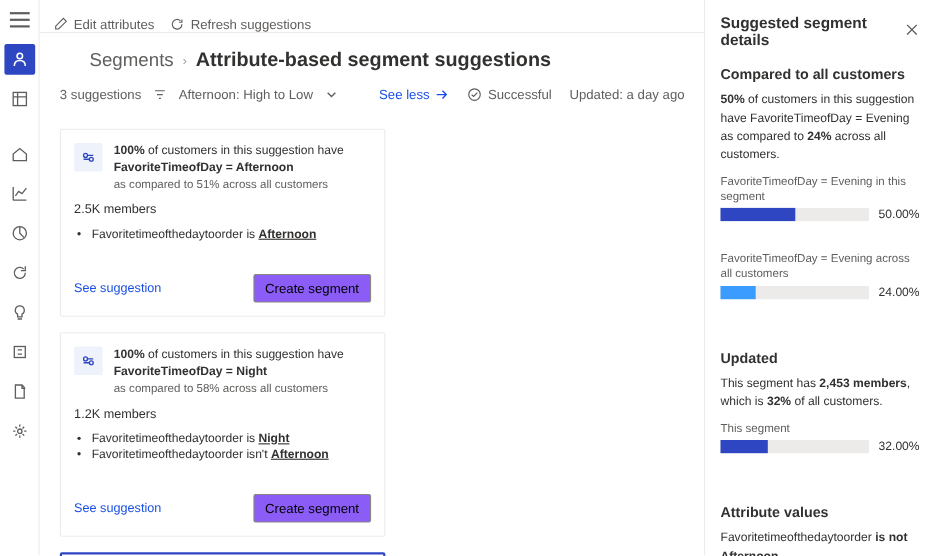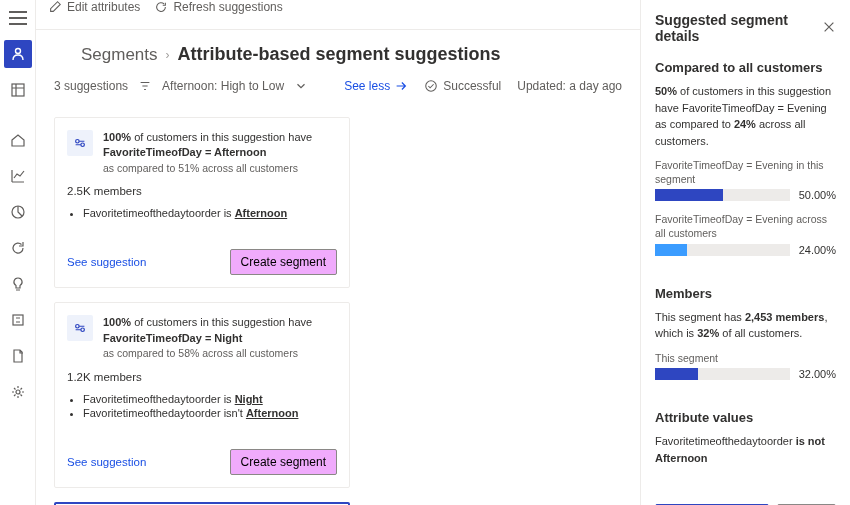--- a/index.html
+++ b/index.html
@@ -3,21 +3,21 @@
 <meta charset="utf-8">
 <style>
 * { box-sizing: border-box; margin: 0; padding: 0; }
 body { font-family: "Segoe UI", -apple-system, sans-serif; font-size: 12px; color: #323130; background: #fff; width: 850px; height: 505px; overflow: hidden; }
 .app { display: flex; height: 100%; }
 .leftrail { width: 36px; background: #fff; border-right: 1px solid #edebe9; display: flex; flex-direction: column; align-items: center; padding-top: 4px; gap: 8px; }
 .rail-btn { width: 28px; height: 28px; display: flex; align-items: center; justify-content: center; color: #605e5c; cursor: pointer; border-radius: 2px; }
 .rail-btn.active { background: #2e46c1; color: #fff; }
 .rail-btn svg { width: 16px; height: 16px; }
 .main { flex: 1; display: flex; flex-direction: column; min-width: 0; }
-.topbar { height: 30px; border-bottom: 1px solid #edebe9; display: flex; align-items: flex-start; padding: 0 12px; gap: 14px; color: #605e5c; }
+.topbar { height: 30px; border-bottom: 1px solid #edebe9; display: flex; align-items: flex-end; padding: 0 12px; gap: 14px; color: #605e5c; }
 .topbar-item { display: flex; align-items: center; gap: 5px; cursor: pointer; font-size: 12px; }
 .topbar-item svg { width: 14px; height: 14px; }
 .content { padding: 14px 18px; flex: 1; overflow: auto; }
 .crumb { display: flex; align-items: center; gap: 8px; margin-bottom: 14px; margin-left: 27px; }
 .crumb-link { font-size: 17px; color: #605e5c; cursor: pointer; }
 .crumb-sep { color: #a19f9d; }
 .crumb-title { font-size: 18px; font-weight: 600; }
 .subbar { display: flex; align-items: center; margin-bottom: 24px; }
 .subbar-left { display: flex; align-items: center; gap: 10px; color: #605e5c; }
 .subbar-left svg { width: 14px; height: 14px; }
@@ -31,30 +31,30 @@
 .card-ico { width: 26px; height: 26px; background: #eef2fb; border-radius: 2px; display: flex; align-items: center; justify-content: center; color: #2e46c1; flex-shrink: 0; }
 .card-head-text { font-size: 11px; line-height: 1.4; }
 .card-head-text b { font-weight: 600; }
 .card-head-sub { color: #605e5c; font-size: 10.5px; }
 .card-members { font-size: 11.5px; }
 .card-bullets { list-style: disc; padding-left: 16px; font-size: 11px; color: #323130; }
 .card-bullets li { margin-bottom: 2px; }
 .card-bullets strong { font-weight: 600; text-decoration: underline; }
 .card-foot { display: flex; justify-content: space-between; align-items: center; margin-top: auto; padding-top: 18px; }
 .link { color: #1a4fe4; cursor: pointer; font-size: 11.5px; }
-.btn { border: 1px solid #8a8886; background: #f0abfc; padding: 5px 10px; font-size: 12px; cursor: pointer; border-radius: 2px; }
+.btn { border: 1px solid #8a8886; background: #8b5cf6; padding: 5px 10px; font-size: 12px; cursor: pointer; border-radius: 2px; }
 .btn.primary { background: #2e46c1; border-color: #2e46c1; color: #fff; }
 .panel { width: 210px; border-left: 1px solid #edebe9; padding: 12px 14px; display: flex; flex-direction: column; overflow: auto; }
 .panel-head { display: flex; justify-content: space-between; align-items: center; margin-bottom: 16px; }
 .panel-head h3 { font-size: 14px; font-weight: 600; }
 .panel-close { cursor: pointer; color: #605e5c; }
 .panel h4 { font-size: 13px; font-weight: 600; margin-bottom: 8px; }
 .panel-text { font-size: 11px; line-height: 1.5; margin-bottom: 10px; color: #323130; }
 .bar-label { font-size: 10.5px; color: #605e5c; margin-bottom: 3px; line-height: 1.3; }
-.bar-row { display: flex; gap: 6px; margin-bottom: 12px; }
+.bar-row { display: flex; gap: 6px; margin-bottom: 28px; }
 .bar-track { flex: 1; height: 12px; background: #edebe9; position: relative; }
 .bar-fill { height: 100%; background: #2e46c1; }
 .bar-fill.light { background: #3b9cff; }
 .bar-val { font-size: 11px; width: 40px; text-align: right; }
 .panel-section { margin-bottom: 18px; }
 .panel-foot { margin-top: auto; display: flex; gap: 8px; justify-content: flex-end; padding-top: 10px; }
 .hamburger { width: 18px; height: 14px; display: flex; flex-direction: column; justify-content: space-between; }
 .hamburger span { height: 2px; background: #605e5c; }
 </style>
 </head>
@@ -268,21 +268,21 @@
       <div class="bar-label">FavoriteTimeofDay = Evening across all customers</div>
       <div class="bar-row">
         <div class="bar-track">
             <div class="bar-fill light" id="bar2" style="width: 24%;"></div>
           </div>
         <div class="bar-val">24.00%</div>
       </div>
     </div>
 
     <div class="panel-section">
-      <h4>Members</h4>
+      <h4>Updated</h4>
       <div class="panel-text">
         <span>This segment has </span><b>2,453 members</b><span>, which is </span><b>32%</b><span> of all customers.</span>
       </div>
       <div class="bar-label">This segment</div>
       <div class="bar-row">
         <div class="bar-track">
             <div class="bar-fill" id="bar3" style="width: 32%;"></div>
           </div>
         <div class="bar-val">32.00%</div>
       </div>

